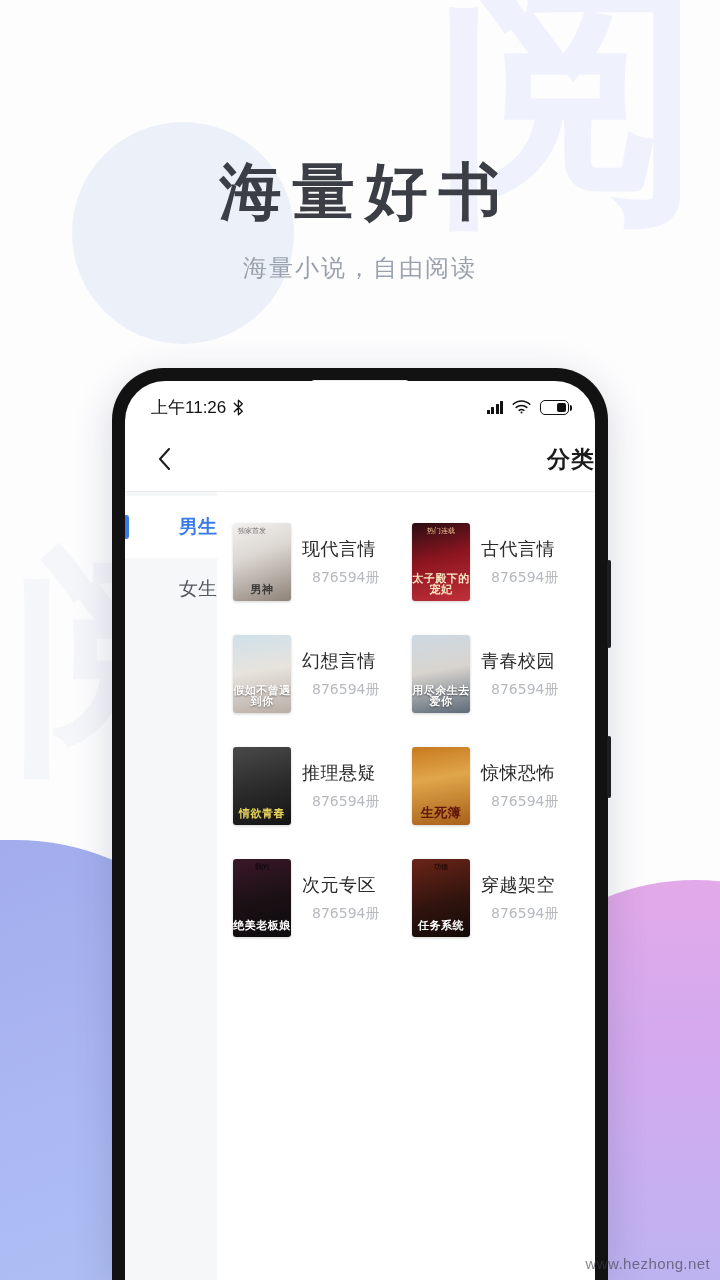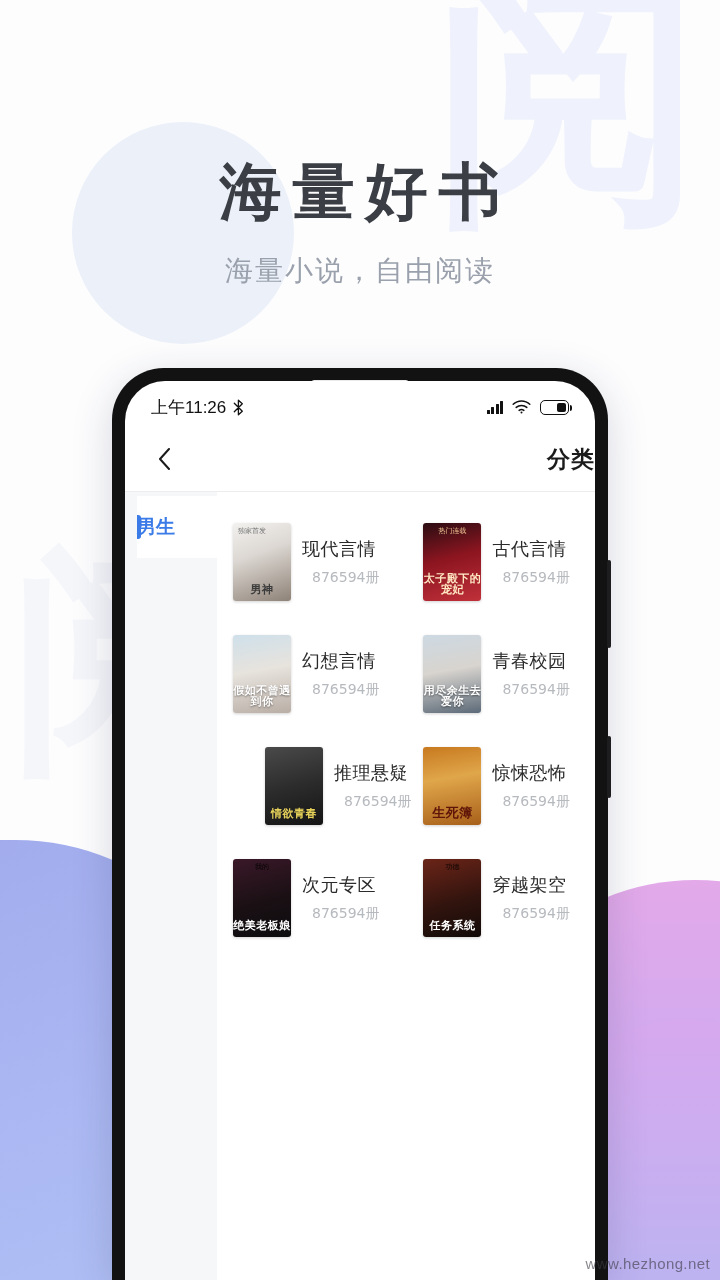--- a/index.html
+++ b/index.html
@@ -81,21 +81,21 @@
     font-size:62px;
     font-weight:700;
     color:#3b3f45;
     letter-spacing:11px;
     text-indent:11px;
     line-height:1.18;
   }
   .hero-sub {
     margin-top:24px;
     font-family:"DejaVu Serif","Liberation Serif",serif;
-    font-size:28px;
+    font-size:24px;
     color:#9aa1ac;
     letter-spacing:2px;
   }
 
   
   .phone {
     position:absolute;
     left:112px; top:368px;
     width:496px; height:912px;
     background:#121212;
@@ -211,27 +211,26 @@
   .sidebar {
     width:92px;
     background:#f6f7f9;
     padding-top:4px;
     flex:0 0 92px;
   }
   .side-item {
     height:62px;
     display:flex;
     align-items:center;
-    justify-content:flex-start;
+    justify-content:flex-end;
     position:relative;
     font-size:19px;
     color:#53585f;
     cursor:pointer;
     font-family:"DejaVu Sans","Liberation Sans",sans-serif;
-    margin-left:12px;
   }
   .side-item.active {
     background:#ffffff;
     color:#3b7be8;
     font-weight:600;
   }
   .side-item.active::before {
     content:"";
     position:absolute;
     left:0; top:19px;
@@ -305,21 +304,21 @@
   .cv-1 { background:linear-gradient(160deg,#f2f1ef 0%,#dcd7d2 40%,#8e8277 100%); }
   .cv-1 .cv-txt { color:#3a3a3a; }
   .cv-1 .cv-top { color:#6b6b6b; text-align:left; padding-left:5px; }
   .cv-2 { background:linear-gradient(165deg,#2a0d12 0%,#8c1520 45%,#c0303a 100%); }
   .cv-2 .cv-txt { color:#ffe7c2; }
   .cv-2 .cv-top { color:#ffd9a0; }
   .cv-3 { background:linear-gradient(170deg,#cfe0ea 0%,#e7e3dd 45%,#b9aea6 100%); }
   .cv-3 .cv-txt { color:#ffffff; text-shadow:0 1px 2px rgba(0,0,0,.45); }
   .cv-4 { background:linear-gradient(170deg,#cdd9e2 0%,#d8d4cf 45%,#5c6a78 100%); }
   .cv-4 .cv-txt { color:#ffffff; text-shadow:0 1px 2px rgba(0,0,0,.5); }
-  .cv-5 { background:linear-gradient(165deg,#4a4a4a 0%,#2c2c2c 50%,#141414 100%);margin-left:32px; }
+  .cv-5 { background:linear-gradient(165deg,#4a4a4a 0%,#2c2c2c 50%,#141414 100%); }
   .cv-5 .cv-txt { color:#e8d35a; }
   .cv-6 { background:linear-gradient(170deg,#c8791f 0%,#e0a64a 40%,#a8601a 100%); }
   .cv-6 .cv-txt { color:#5e1408; font-size:13px; }
   .cv-7 { background:linear-gradient(165deg,#3a1828 0%,#1a1014 55%,#0c0c0e 100%); }
   .cv-7 .cv-txt { color:#ffffff; }
   .cv-8 { background:linear-gradient(165deg,#6b2418 0%,#32140e 55%,#120a08 100%); }
   .cv-8 .cv-txt { color:#ffffff; }
 
   
   .watermark {
@@ -407,20 +406,23 @@
         <div class="nav-title">分类</div>
       </div>
       <div class="nav-divider"></div>
 
       <div class="content">
 
         <div class="sidebar">
           <div class="side-item active">
             <span>男生</span>
           </div>
+          <div class="side-item">
+            <span>女生</span>
+          </div>
         </div>
 
         <div class="grid">
 
           <div class="cat">
             <div class="cover cv-1">
               <div class="cv-top">独家首发</div>
               <div class="cv-txt">男神</div>
             </div>
             <div class="cat-text">

